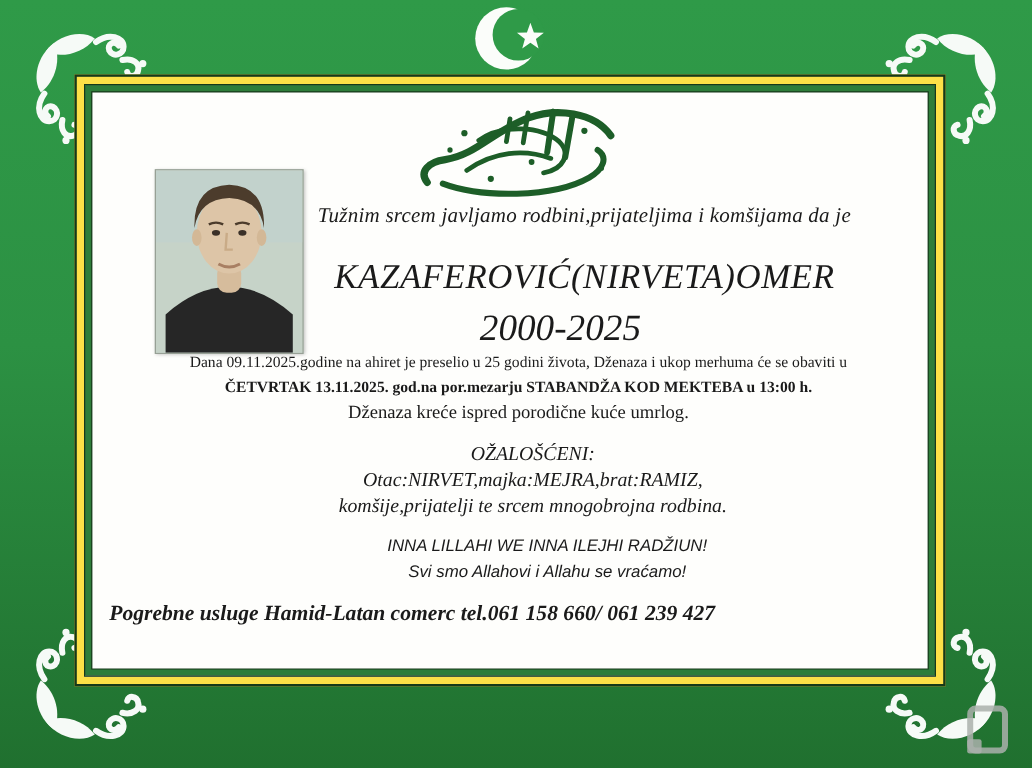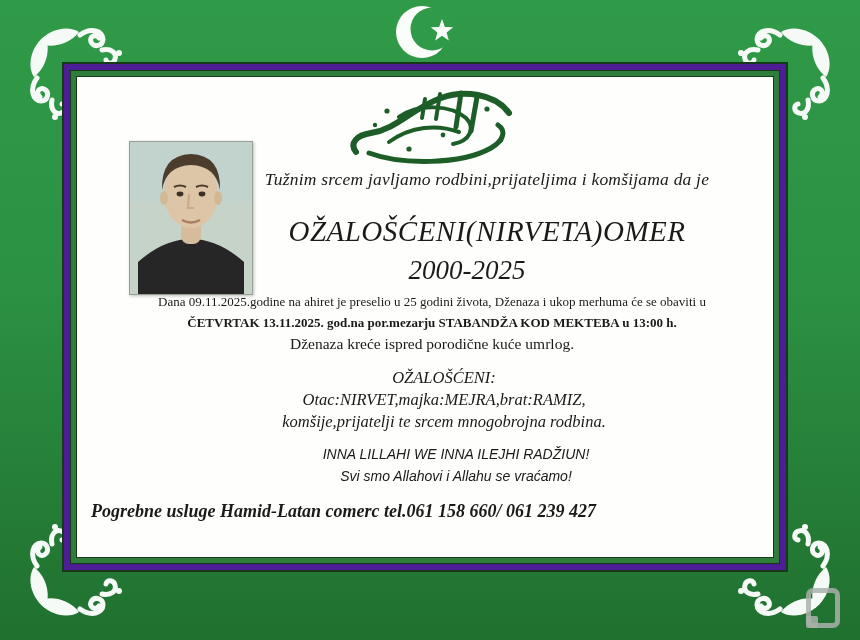--- a/index.html
+++ b/index.html
@@ -16,21 +16,21 @@
   
   .ornament{position:absolute;width:102px;height:102px;}
   .ornament.tl{left:22px;top:20px;}
   .ornament.tr{right:22px;top:20px;transform:scaleX(-1);}
   .ornament.bl{left:22px;bottom:16px;transform:scaleY(-1);}
   .ornament.br{right:22px;bottom:16px;transform:scale(-1,-1);}
 
   
   .card{
     position:absolute;left:62px;top:62px;width:726px;height:510px;
-    background:#4c1d95;border:2px solid #16391a;padding:6px;box-sizing:border-box;
+    background:#fde047;border:2px solid #16391a;padding:6px;box-sizing:border-box;
   }
   .card-inner{
     position:relative;width:100%;height:100%;box-sizing:border-box;
     border:1px solid #16391a;
     box-shadow:inset 0 0 0 5px #2e7d3a, inset 0 0 0 6px #16391a;
     background:#fefefc;color:#1a1a1a;
   }
 
   .calligraphy{position:absolute;left:268px;top:14px;width:182px;height:86px;}
 
@@ -43,21 +43,21 @@
   .announce{
     position:absolute;left:170px;top:98px;width:492px;text-align:center;
     font-style:italic;font-size:17.5px;letter-spacing:.2px;
   }
   .name{
     position:absolute;left:170px;top:144px;width:492px;text-align:center;
     font-style:italic;font-size:29px;letter-spacing:.5px;
   }
   .years{
     position:absolute;left:150px;top:184px;width:492px;text-align:center;
-    font-style:italic;font-size:27px;
+    font-style:italic;font-size:31px;
   }
 
   .details{position:absolute;left:8px;top:220px;width:706px;text-align:center;line-height:21px;}
   .details .l1{font-size:13px;}
   .details .l2{font-size:13px;font-weight:bold;}
   .details .l3{font-size:15.5px;font-weight:normal;}
 
   .mourners{position:absolute;left:20px;top:296px;width:706px;text-align:center;
     font-style:italic;font-size:16.5px;line-height:22px;}
 
@@ -199,21 +199,21 @@
           <ellipse cx="72" cy="52" rx="3.4" ry="2.4" fill="#3a3028"></ellipse>
           <path d="M44 45 Q50 42 56 45" stroke="#4c3c2c" stroke-width="2" fill="none"></path>
           <path d="M66 45 Q72 42 78 45" stroke="#4c3c2c" stroke-width="2" fill="none"></path>
           <path d="M59 52 L58 66 L64 66" stroke="#c9ab87" stroke-width="2" fill="none"></path>
           <path d="M52 78 Q61 83 70 78" stroke="#a87f63" stroke-width="2.5" fill="none"></path>
         </svg>
       </div>
 
       <div class="announce">Tužnim srcem javljamo rodbini,prijateljima i komšijama da je</div>
 
-      <div class="name">OŽALOŠĆENI(NIRVETA)OMER</div>
+      <div class="name">KAZAFEROVIĆ(NIRVETA)OMER</div>
       <div class="years">2000-2025</div>
 
       <div class="details">
         <div class="l1">Dana 09.11.2025.godine na ahiret je preselio u 25 godini života, Dženaza i ukop merhuma će se obaviti u</div>
         <div class="l2">ČETVRTAK 13.11.2025. god.na por.mezarju STABANDŽA KOD MEKTEBA u 13:00 h.</div>
         <div class="l3">Dženaza kreće ispred porodične kuće umrlog.</div>
       </div>
 
       <div class="mourners">
         <div>OŽALOŠĆENI:</div>

